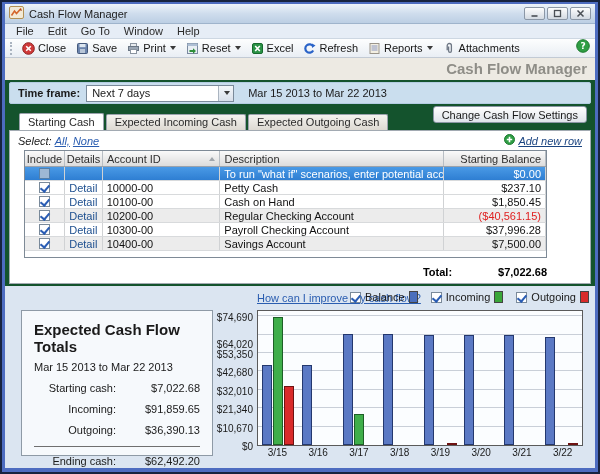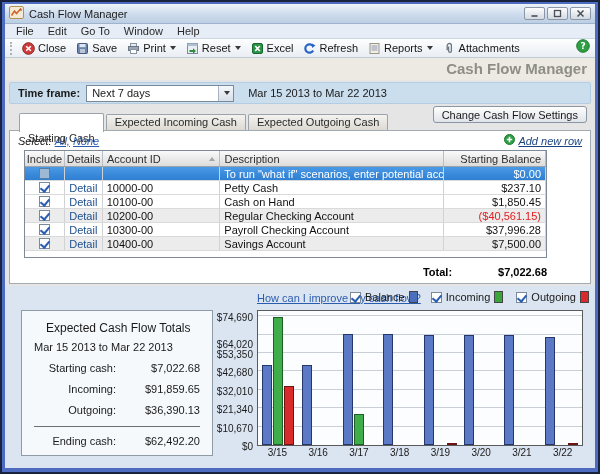--- a/index.html
+++ b/index.html
@@ -1,20 +1,20 @@
 <!DOCTYPE html>
 <html><head>
 <meta charset="utf-8">
 <style>
   * { margin:0; padding:0; box-sizing:border-box; }
   body { font-family:"Liberation Sans", sans-serif; background:#fff; }
   .frame { position:relative; width:600px; height:474px; background:#17233f; }
   .win { position:absolute; left:2px; top:2px; right:2px; bottom:2px;
          background:linear-gradient(#6b8ad0,#40straight 60%,#3c5cb0); background:#4d6cc0; }
-  .inner { position:absolute; left:3px; top:2px; right:3px; bottom:4px; background:#e5e5e5; overflow:hidden; }
+  .inner { position:absolute; left:3px; top:2px; right:3px; bottom:4px; background:#14532d; overflow:hidden; }
 
   
   .titlebar { position:absolute; left:0; top:0; right:0; height:20px;
     background:linear-gradient(#eef4fa,#cfdded 50%,#bccfe4); border-bottom:1px solid #9fb4cc;
     display:flex; align-items:center; padding:0 4px; gap:5px; }
   .titlebar .title { font-size:11px; color:#1c1c1c; flex:1; }
   .winbtns { display:flex; gap:2px; }
   .wbtn { width:21px; height:13px; border:1px solid #8b97a6; border-radius:2px;
     background:linear-gradient(#fdfdfd,#d3dae2); display:flex; align-items:center; justify-content:center; }
 
@@ -48,21 +48,21 @@
     display:flex; align-items:center; justify-content:center; }
   .tf-range { margin-left:14px; }
 
   
   .settings-btn { position:absolute; right:8px; top:102px; height:17px; font-size:11px; color:#1a1a1a;
     font-family:"Liberation Sans",sans-serif; background:linear-gradient(#fefefe,#dfe4ea); border:1px solid #8a96a4;
     border-radius:3px; padding:0 8px; }
   .tabs { position:absolute; left:14px; top:110px; display:flex; gap:2px; z-index:3; }
   .tab { height:16px; font-size:11px; color:#2a2a2a; padding:1px 8px 0;
     background:linear-gradient(#f4f3ef,#ddd9d2); border:1px solid #9aa2ac; border-bottom:none; border-radius:2px 2px 0 0; }
-  .tab.active { background:#fff; height:17px; margin-top:-1px; padding-top:18px; }
+  .tab.active { background:#fff; height:17px; margin-top:-1px; padding-top:2px; }
 
   
   .panel { position:absolute; left:4px; top:126px; width:582px; height:154px; background:#fff; border:1px solid #a2aab2; }
   .select-row { position:absolute; left:8px; right:8px; top:2px; height:15px; font-size:11px; color:#1a1a1a;
     display:flex; align-items:center; gap:3px;font-style:italic; }
   .select-row a { color:#2a5db0; text-decoration:underline; }
   .add-row { margin-left:auto; display:flex; align-items:center; gap:3px; }
   .add-row a { color:#1a4480; }
 
   .grid { position:absolute; left:14px; top:19px; width:523px; height:108px; border:1px solid #7e8a96;
@@ -83,21 +83,21 @@
     border:solid #2a5db4; border-width:0 2px 2px 0; transform:rotate(40deg); }
   .cb.ghost { background:#9db8d4; border-color:#557fa8; }
   .total-row { position:absolute; left:14px; width:523px; top:133px; height:16px; display:flex; align-items:center;
     justify-content:flex-end; font-size:11px; font-weight:bold; color:#000; }
   .total-row .tlabel { margin-right:46px; }
 
   
   .bottom { position:absolute; left:0; top:282px; right:0; bottom:0; background:#dbe5f1; }
   .totals-panel { position:absolute; left:16px; top:24px; width:192px; height:146px; background:#f6f9fc;
     border:1px solid #8e9aa6; padding:10px 12px; font-size:11px; color:#1a1a1a; }
-  .tp-title { font-weight:normal; font-size:12px;margin-left:12px; }
+  .tp-title { font-weight:bold; font-size:15px; }
   .tp-range { margin-top:6px; }
   .trow { display:flex; margin-top:9px; }
   .trow .tl { width:82px; text-align:right; }
   .trow .tv { flex:1; text-align:right; }
   .trow:last-child { border-top:1px solid #6f6f6f; padding-top:8px; margin-top:10px; }
 
   .improve { position:absolute; left:252px; top:6px; font-size:11px; color:#2a5db0; text-decoration:underline; }
   .legend { position:absolute; right:6px; top:5px; display:flex; gap:13px; align-items:center; font-size:11px; color:#1a1a1a; }
   .litem { display:flex; align-items:center; gap:4px;justify-content:space-between; }
   .swatch { width:9px; height:12px; border:1px solid #444; }

